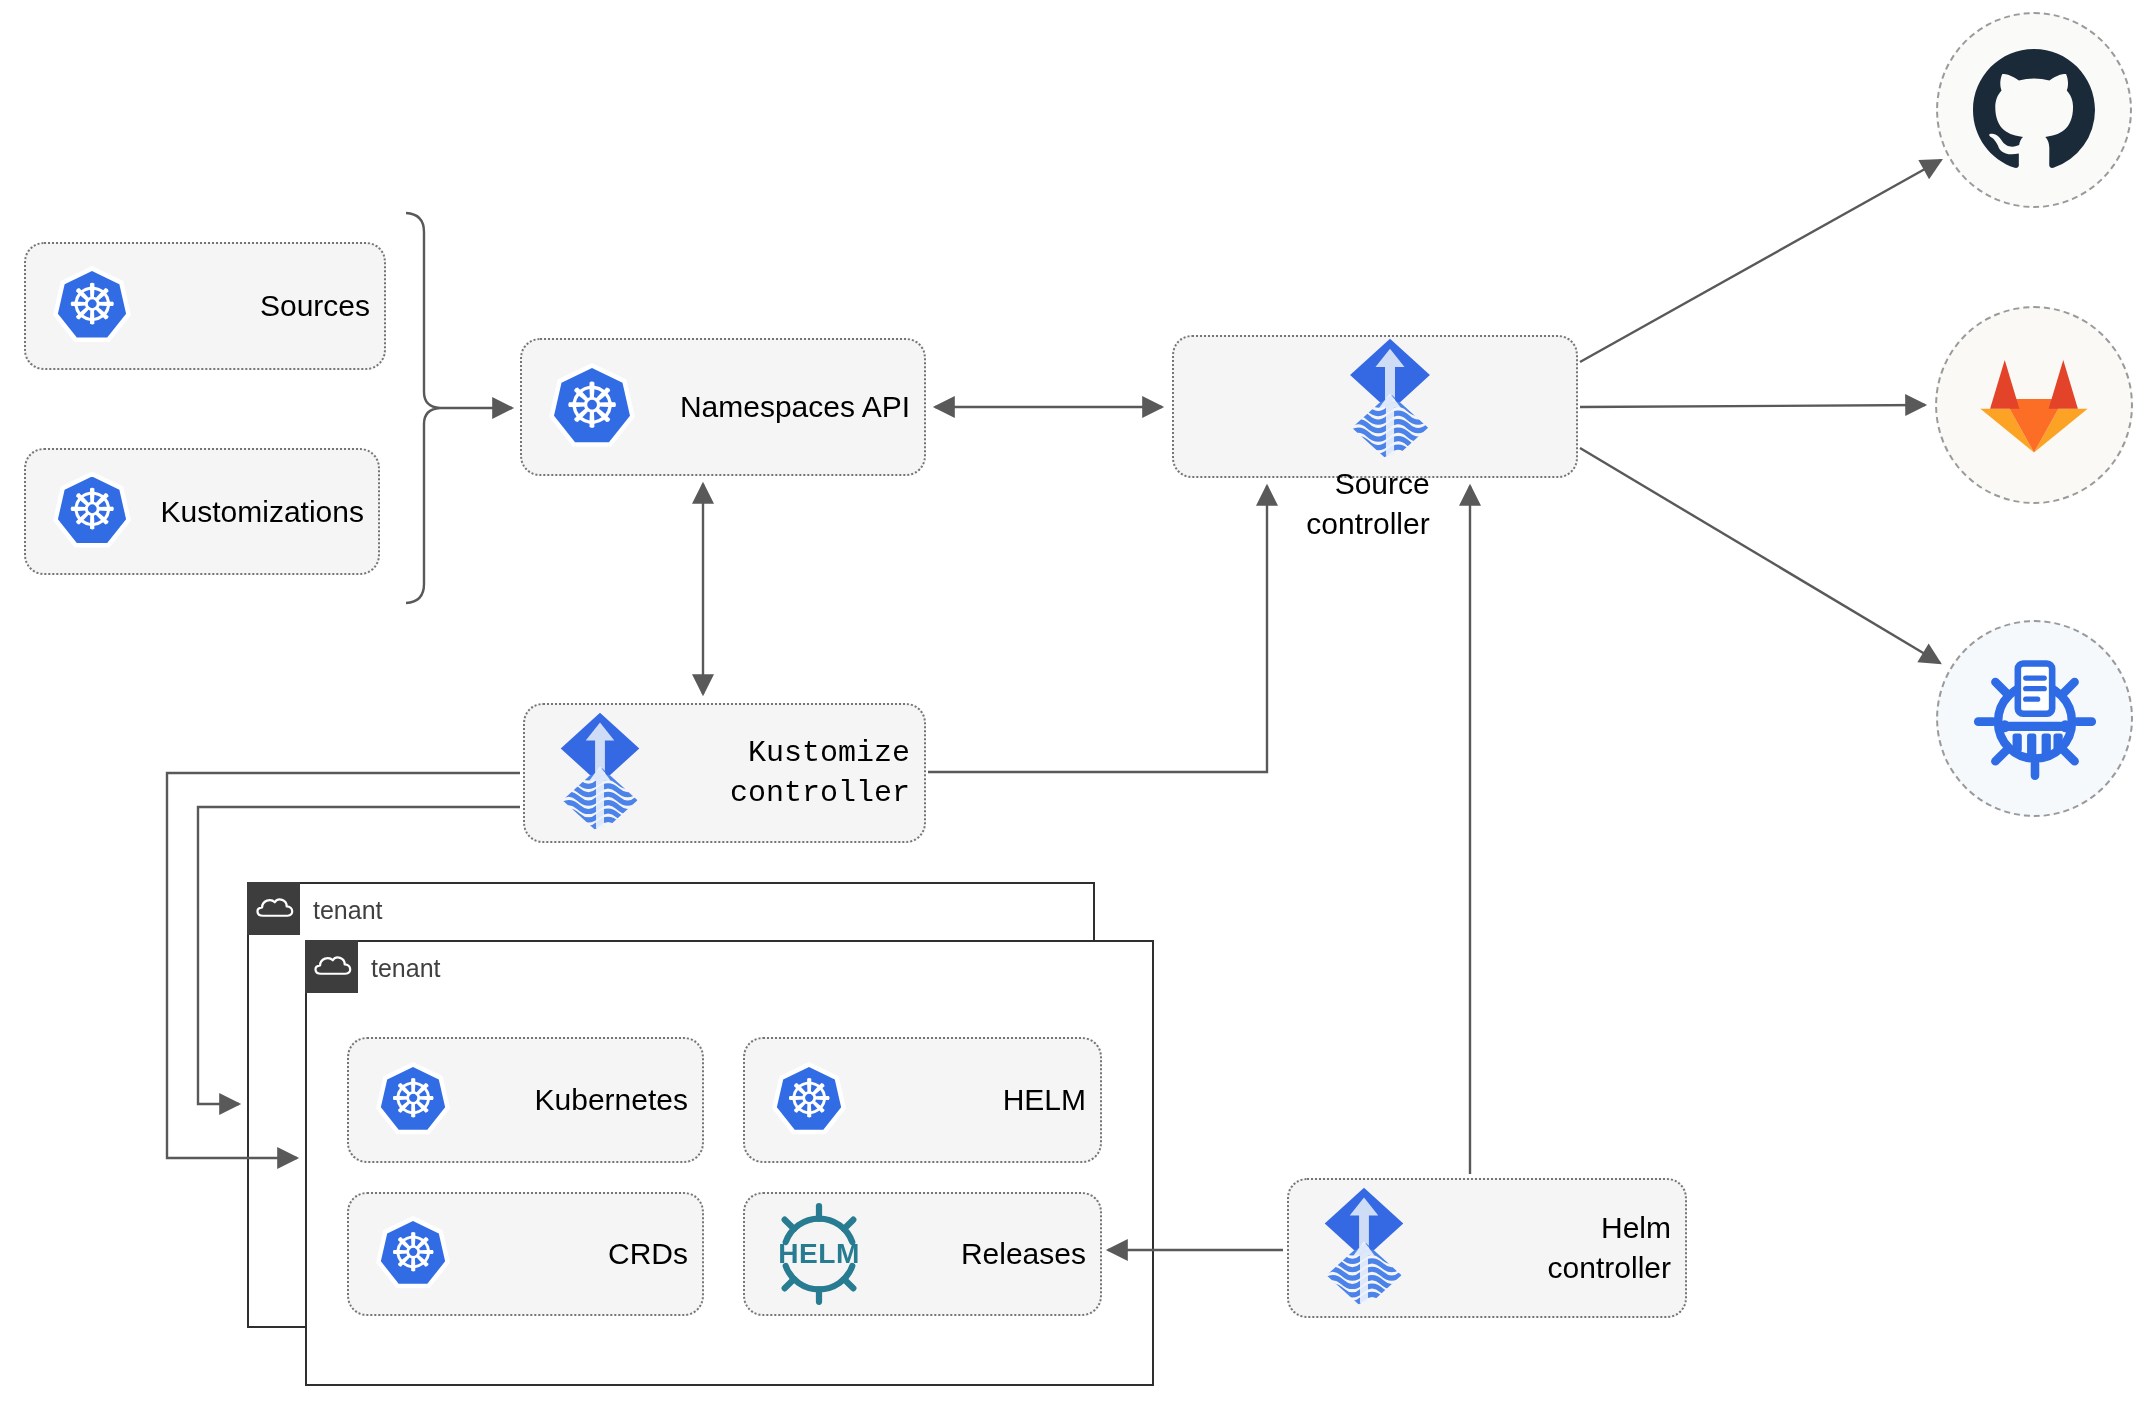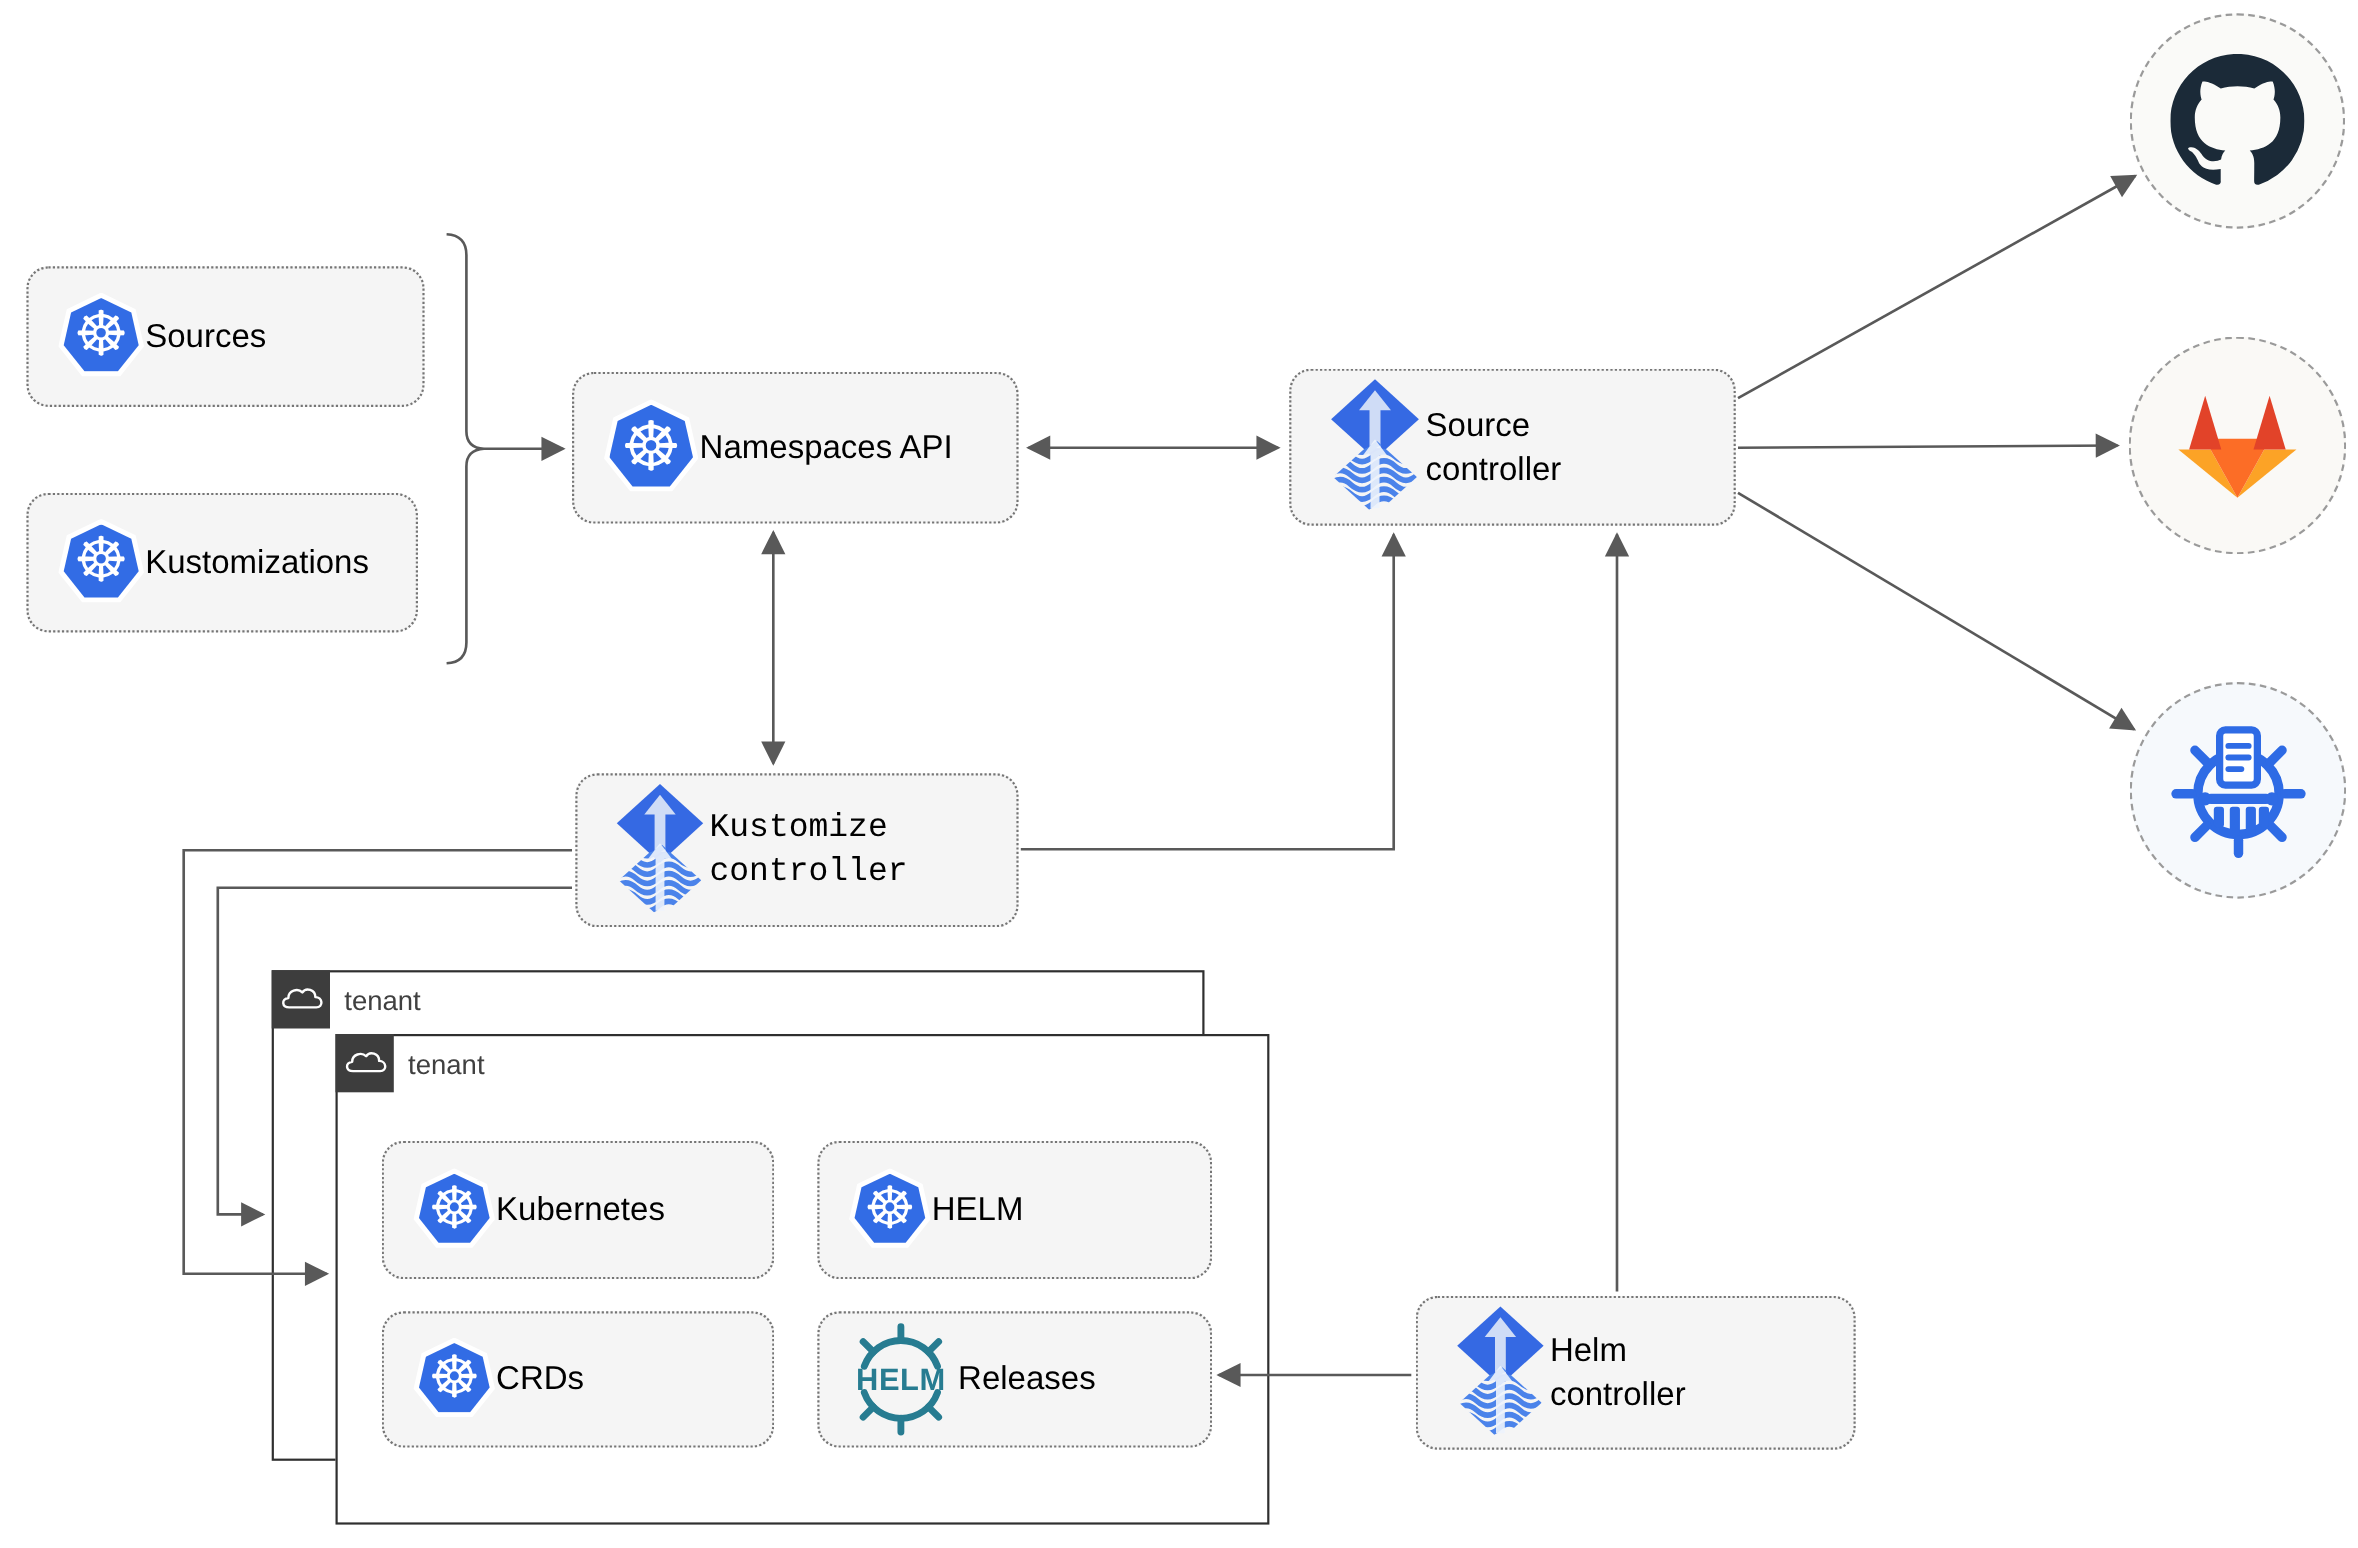--- a/index.html
+++ b/index.html
@@ -2,21 +2,21 @@
 <html><head>
 <meta charset="utf-8">
 <style>
   html,body{margin:0;padding:0;background:#ffffff;}
   body{width:2144px;height:1407px;position:relative;overflow:hidden;
        font-family:"Liberation Sans",sans-serif;color:#000;}
 
   
   .node{position:absolute;background:#f5f5f5;border:2px dotted #757575;
         border-radius:20px;display:flex;align-items:center;box-sizing:border-box;z-index:2;}
-  .node .label{flex:1;text-align:left;font-size:30px;line-height:36px;padding-right:14px;}
+  .node .label{flex:1;text-align:right;font-size:30px;line-height:36px;padding-right:14px;}
   .node .label.two div{line-height:40px;}
 
   
   .k8s{position:relative;flex:0 0 auto;margin-left:26px;}
   .k8s .hepta-outer{position:absolute;inset:0;background:#ffffff;
     clip-path:polygon(50% 0%,89.1% 18.8%,98.7% 61.1%,71.7% 95.1%,28.3% 95.1%,1.3% 61.1%,10.9% 18.8%);}
   .k8s .hepta-inner{position:absolute;inset:5px;background:#326ce5;
     clip-path:polygon(50% 0%,89.1% 18.8%,98.7% 61.1%,71.7% 95.1%,28.3% 95.1%,1.3% 61.1%,10.9% 18.8%);
     display:flex;align-items:center;justify-content:center;}
   .k8s .wheel{font-family:"DejaVu Sans",sans-serif;color:#fff;line-height:1;margin-top:-3px;}
@@ -83,21 +83,21 @@
 <div class="node" style="left:520px;top:338px;width:406px;height:138px;">
   <div class="k8s" style="width:88px;height:88px;">
     <div class="hepta-outer"></div>
     <div class="hepta-inner">
         <span class="wheel" style="font-size:62px;">☸</span>
       </div>
   </div>
   <div class="label">Namespaces API</div>
 </div>
 
-<div class="node" style="left:1172px;top:335px;width:406px;height:143px;">
+<div class="node" style="left:1172px;top:335px;width:406px;height:143px;flex-direction:column;">
   <svg width="92" height="127" viewBox="0 0 100 140" style="margin-left:30px;flex:0 0 auto;">
     <defs>
         <clipPath id="fxw1">
           <path d="M50 62 L92 100 L50 138 L8 100 Z"></path>
         </clipPath>
       </defs>
     <path d="M50 2 L94 42 L50 82 L6 42 Z" fill="#3569e3"></path>
     <path d="M50 13 L66 33 L34 33 Z" fill="#cfdcf6"></path>
       <rect x="44.5" y="31" width="11" height="40" fill="#cfdcf6"></rect>
     <g clip-path="url(#fxw1)" stroke="#4b83ea" stroke-width="5.5" fill="none">

